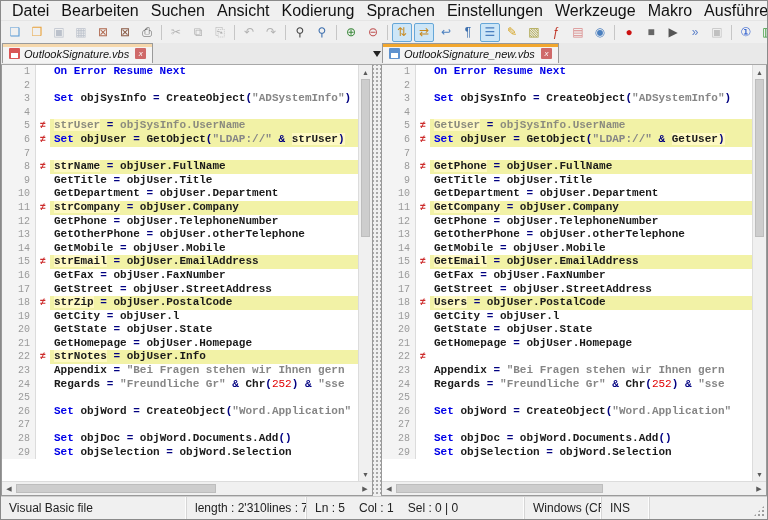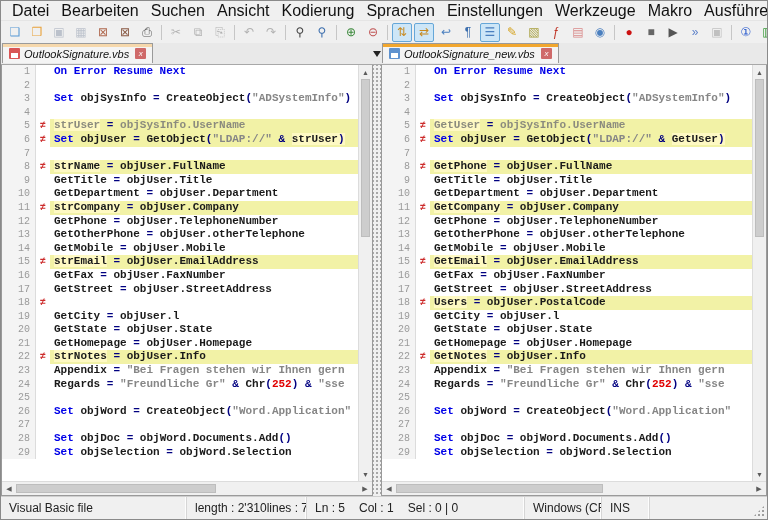--- a/index.html
+++ b/index.html
@@ -48,21 +48,21 @@
   .pane-body { flex:1; display:flex; min-height:0; }
   .lines { flex:1; overflow:hidden; font-family:"Liberation Mono","DejaVu Sans Mono",monospace; font-size:11px; font-weight:600; }
   .line { display:flex; height:13.6px; align-items:stretch; white-space:pre; }
   .ln { width:34px; flex:0 0 auto; text-align:right; padding-right:5px; color:#9a9a9a; background:#f4f4f4; border-right:1px solid #dcdcdc; font-size:10px; line-height:13.6px; font-weight:400; }
   .dm { width:14px; flex:0 0 auto; text-align:center; color:#cc2b2b; font-size:10px; line-height:13px; font-weight:700; background:#fff; }
   .codetext { flex:1; padding-left:4px; line-height:13.6px; overflow:hidden; color:#1a1a1a; }
   .line.diff .codetext { background:#f2f2a6; }
   .t-kw { color:#0000e8; }
   .t-op { color:#000080; font-weight:700; }
   .t-st { color:#868686; }
-  .t-nu { color:#e00000; font-weight:700; }
+  .t-nu { color:#e00000; font-weight:400; }
   .t-dw { background:#fef9c3; }
   .line.muted .codetext, .line.muted .t-dw { color:#8b8b7e; }
 
   
   .vscroll { width:14px; flex:0 0 auto; background:#f0f0f0; border-left:1px solid #dcdcdc; display:flex; flex-direction:column; }
   .hscroll { height:14px; flex:0 0 auto; background:#f0f0f0; border-top:1px solid #dcdcdc; display:flex; }
   .sb-arrow { flex:0 0 14px; display:flex; align-items:center; justify-content:center; font-size:7px; color:#5a5a5a; }
   .vthumb { height:38%; margin:0 2px; background:#cdcdcd; border:1px solid #bdbdbd; }
   .vtrack { flex:1; }
   .hthumb { width:54%; margin:2px 0; background:#cdcdcd; border:1px solid #bdbdbd; }
@@ -248,21 +248,21 @@
             <div class="line diff"><span class="ln">8</span><span class="dm">≠</span><span class="codetext"><span class="t-dw">strName</span><span class="t-pl"> </span><span class="t-op">=</span><span class="t-pl"> objUser.FullName</span></span></div>
             <div class="line"><span class="ln">9</span><span class="dm"></span><span class="codetext"><span class="t-pl">GetTitle </span><span class="t-op">=</span><span class="t-pl"> objUser.Title</span></span></div>
             <div class="line"><span class="ln">10</span><span class="dm"></span><span class="codetext"><span class="t-pl">GetDepartment </span><span class="t-op">=</span><span class="t-pl"> objUser.Department</span></span></div>
             <div class="line diff"><span class="ln">11</span><span class="dm">≠</span><span class="codetext"><span class="t-dw">strCompany</span><span class="t-pl"> </span><span class="t-op">=</span><span class="t-pl"> objUser.Company</span></span></div>
             <div class="line"><span class="ln">12</span><span class="dm"></span><span class="codetext"><span class="t-pl">GetPhone </span><span class="t-op">=</span><span class="t-pl"> objUser.TelephoneNumber</span></span></div>
             <div class="line"><span class="ln">13</span><span class="dm"></span><span class="codetext"><span class="t-pl">GetOtherPhone </span><span class="t-op">=</span><span class="t-pl"> objUser.otherTelephone</span></span></div>
             <div class="line"><span class="ln">14</span><span class="dm"></span><span class="codetext"><span class="t-pl">GetMobile </span><span class="t-op">=</span><span class="t-pl"> objUser.Mobile</span></span></div>
             <div class="line diff"><span class="ln">15</span><span class="dm">≠</span><span class="codetext"><span class="t-dw">strEmail</span><span class="t-pl"> </span><span class="t-op">=</span><span class="t-pl"> objUser.EmailAddress</span></span></div>
             <div class="line"><span class="ln">16</span><span class="dm"></span><span class="codetext"><span class="t-pl">GetFax </span><span class="t-op">=</span><span class="t-pl"> objUser.FaxNumber</span></span></div>
             <div class="line"><span class="ln">17</span><span class="dm"></span><span class="codetext"><span class="t-pl">GetStreet </span><span class="t-op">=</span><span class="t-pl"> objUser.StreetAddress</span></span></div>
-            <div class="line diff"><span class="ln">18</span><span class="dm">≠</span></div>
+            <div class="line diff"><span class="ln">18</span><span class="dm">≠</span><span class="codetext"><span class="t-dw">strZip</span><span class="t-pl"> </span><span class="t-op">=</span><span class="t-pl"> objUser.PostalCode</span></span></div>
             <div class="line"><span class="ln">19</span><span class="dm"></span><span class="codetext"><span class="t-pl">GetCity </span><span class="t-op">=</span><span class="t-pl"> objUser.l</span></span></div>
             <div class="line"><span class="ln">20</span><span class="dm"></span><span class="codetext"><span class="t-pl">GetState </span><span class="t-op">=</span><span class="t-pl"> objUser.State</span></span></div>
             <div class="line"><span class="ln">21</span><span class="dm"></span><span class="codetext"><span class="t-pl">GetHomepage </span><span class="t-op">=</span><span class="t-pl"> objUser.Homepage</span></span></div>
             <div class="line diff"><span class="ln">22</span><span class="dm">≠</span><span class="codetext"><span class="t-dw">strNotes</span><span class="t-pl"> </span><span class="t-op">=</span><span class="t-pl"> objUser.Info</span></span></div>
             <div class="line"><span class="ln">23</span><span class="dm"></span><span class="codetext"><span class="t-pl">Appendix </span><span class="t-op">=</span><span class="t-pl"> </span><span class="t-st">"Bei Fragen stehen wir Ihnen gern</span></span></div>
             <div class="line"><span class="ln">24</span><span class="dm"></span><span class="codetext"><span class="t-pl">Regards </span><span class="t-op">=</span><span class="t-pl"> </span><span class="t-st">"Freundliche Gr"</span><span class="t-pl"> </span><span class="t-op">&amp;</span><span class="t-pl"> Chr</span><span class="t-op">(</span><span class="t-nu">252</span><span class="t-op">)</span><span class="t-pl"> </span><span class="t-op">&amp;</span><span class="t-pl"> </span><span class="t-st">"sse</span></span></div>
             <div class="line"><span class="ln">25</span><span class="dm"></span><span class="codetext"></span></div>
             <div class="line"><span class="ln">26</span><span class="dm"></span><span class="codetext"><span class="t-kw">Set</span><span class="t-pl"> objWord </span><span class="t-op">=</span><span class="t-pl"> CreateObject</span><span class="t-op">(</span><span class="t-st">"Word.Application"</span></span></div>
             <div class="line"><span class="ln">27</span><span class="dm"></span><span class="codetext"></span></div>
             <div class="line"><span class="ln">28</span><span class="dm"></span><span class="codetext"><span class="t-kw">Set</span><span class="t-pl"> objDoc </span><span class="t-op">=</span><span class="t-pl"> objWord.Documents.Add</span><span class="t-op">()</span></span></div>
@@ -302,21 +302,21 @@
             <div class="line"><span class="ln">12</span><span class="dm"></span><span class="codetext"><span class="t-pl">GetPhone </span><span class="t-op">=</span><span class="t-pl"> objUser.TelephoneNumber</span></span></div>
             <div class="line"><span class="ln">13</span><span class="dm"></span><span class="codetext"><span class="t-pl">GetOtherPhone </span><span class="t-op">=</span><span class="t-pl"> objUser.otherTelephone</span></span></div>
             <div class="line"><span class="ln">14</span><span class="dm"></span><span class="codetext"><span class="t-pl">GetMobile </span><span class="t-op">=</span><span class="t-pl"> objUser.Mobile</span></span></div>
             <div class="line diff"><span class="ln">15</span><span class="dm">≠</span><span class="codetext"><span class="t-dw">GetEmail</span><span class="t-pl"> </span><span class="t-op">=</span><span class="t-pl"> objUser.EmailAddress</span></span></div>
             <div class="line"><span class="ln">16</span><span class="dm"></span><span class="codetext"><span class="t-pl">GetFax </span><span class="t-op">=</span><span class="t-pl"> objUser.FaxNumber</span></span></div>
             <div class="line"><span class="ln">17</span><span class="dm"></span><span class="codetext"><span class="t-pl">GetStreet </span><span class="t-op">=</span><span class="t-pl"> objUser.StreetAddress</span></span></div>
             <div class="line diff"><span class="ln">18</span><span class="dm">≠</span><span class="codetext"><span class="t-dw">Users</span><span class="t-pl"> </span><span class="t-op">=</span><span class="t-pl"> objUser.PostalCode</span></span></div>
             <div class="line"><span class="ln">19</span><span class="dm"></span><span class="codetext"><span class="t-pl">GetCity </span><span class="t-op">=</span><span class="t-pl"> objUser.l</span></span></div>
             <div class="line"><span class="ln">20</span><span class="dm"></span><span class="codetext"><span class="t-pl">GetState </span><span class="t-op">=</span><span class="t-pl"> objUser.State</span></span></div>
             <div class="line"><span class="ln">21</span><span class="dm"></span><span class="codetext"><span class="t-pl">GetHomepage </span><span class="t-op">=</span><span class="t-pl"> objUser.Homepage</span></span></div>
-            <div class="line diff"><span class="ln">22</span><span class="dm">≠</span><span class="codetext"><span class="t-dw">GetNotes</span><span class="t-pl"> </span><span class="t-op">=</span><span class="t-pl"> objUser.Info</span></span></div>
+            <div class="line diff"><span class="ln">22</span><span class="dm">≠</span></div>
             <div class="line"><span class="ln">23</span><span class="dm"></span><span class="codetext"><span class="t-pl">Appendix </span><span class="t-op">=</span><span class="t-pl"> </span><span class="t-st">"Bei Fragen stehen wir Ihnen gern</span></span></div>
             <div class="line"><span class="ln">24</span><span class="dm"></span><span class="codetext"><span class="t-pl">Regards </span><span class="t-op">=</span><span class="t-pl"> </span><span class="t-st">"Freundliche Gr"</span><span class="t-pl"> </span><span class="t-op">&amp;</span><span class="t-pl"> Chr</span><span class="t-op">(</span><span class="t-nu">252</span><span class="t-op">)</span><span class="t-pl"> </span><span class="t-op">&amp;</span><span class="t-pl"> </span><span class="t-st">"sse</span></span></div>
             <div class="line"><span class="ln">25</span><span class="dm"></span><span class="codetext"></span></div>
             <div class="line"><span class="ln">26</span><span class="dm"></span><span class="codetext"><span class="t-kw">Set</span><span class="t-pl"> objWord </span><span class="t-op">=</span><span class="t-pl"> CreateObject</span><span class="t-op">(</span><span class="t-st">"Word.Application"</span></span></div>
             <div class="line"><span class="ln">27</span><span class="dm"></span><span class="codetext"></span></div>
             <div class="line"><span class="ln">28</span><span class="dm"></span><span class="codetext"><span class="t-kw">Set</span><span class="t-pl"> objDoc </span><span class="t-op">=</span><span class="t-pl"> objWord.Documents.Add</span><span class="t-op">()</span></span></div>
             <div class="line"><span class="ln">29</span><span class="dm"></span><span class="codetext"><span class="t-kw">Set</span><span class="t-pl"> objSelection </span><span class="t-op">=</span><span class="t-pl"> objWord.Selection</span></span></div>
           </div>
           <div class="vscroll">
             <span class="sb-arrow">▲</span>

